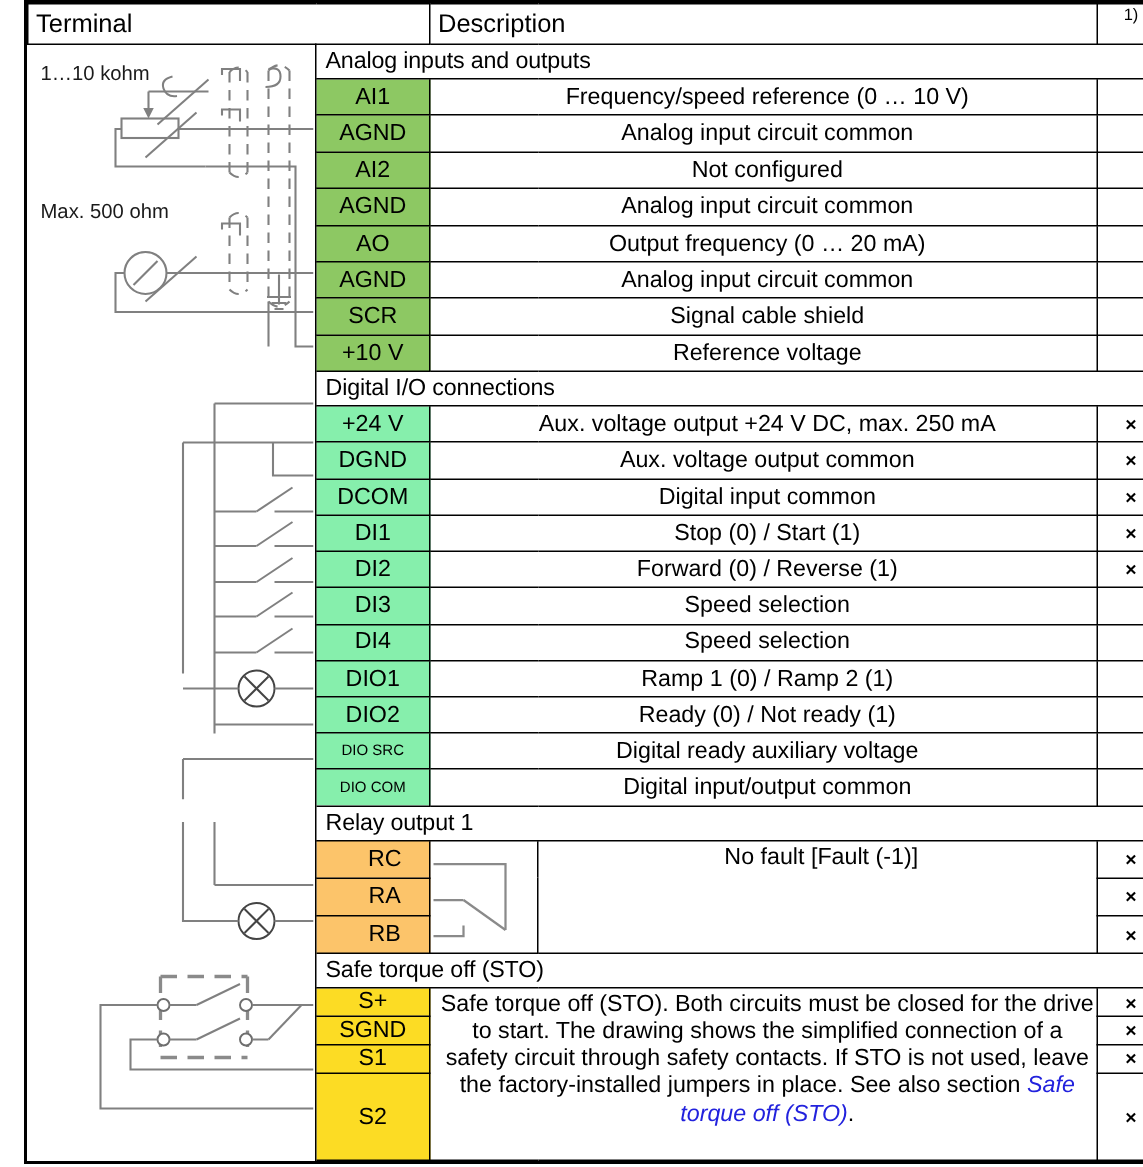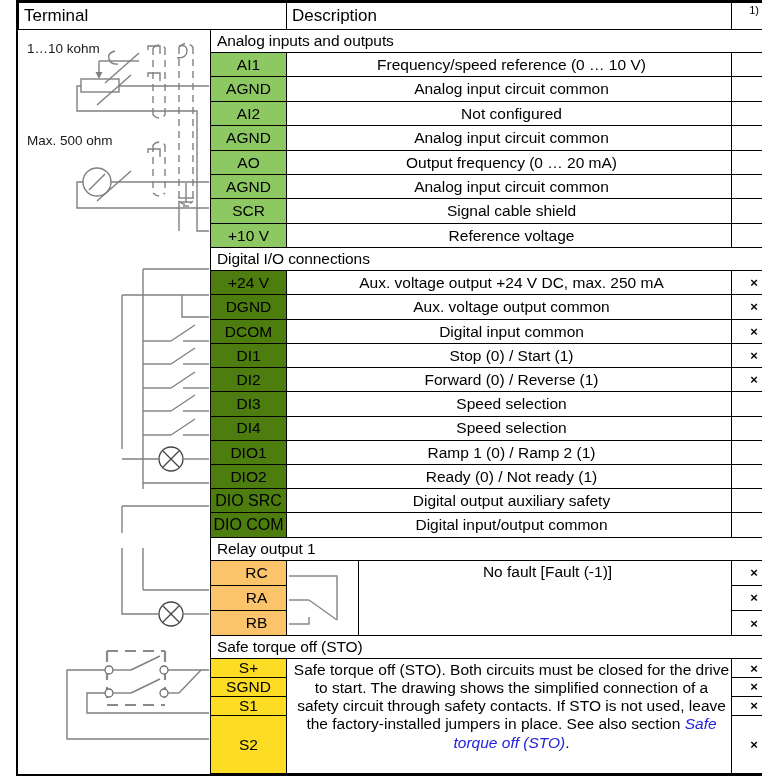--- a/index.html
+++ b/index.html
@@ -90,24 +90,24 @@
   
   .term {
     text-align: center;
     font-size: 15.5px;
     border: 1.5px solid #000;
     box-sizing: border-box;
     vertical-align: middle;
     white-space: nowrap;
   }
   .term-green  { background: #8DC863; }
-  .term-blue   { background: #4d7c0f; }
+  .term-blue   { background: #86efac; }
   .term-orange { background: #FCC46A; padding-left: 16px; }
   .term-yellow { background: #FCDC24; }
-  .term.sm { font-size: 16px; }
+  .term.sm { font-size: 10px; }
 
   
   .desc {
     text-align: center;
     padding: 1px 0 1px 5px;
     font-size: 15.5px;
     border: 1.5px solid #000;
     box-sizing: border-box;
     vertical-align: middle;
     white-space: nowrap;
@@ -406,21 +406,21 @@
         <td class="cell desc" colspan="2">Ramp 1 (0) / Ramp 2 (1)</td>
         <td class="flag"></td>
       </tr>
       <tr>
         <td class="cell term term-blue">DIO2</td>
         <td class="cell desc" colspan="2">Ready (0) / Not ready (1)</td>
         <td class="flag"></td>
       </tr>
       <tr>
         <td class="cell term term-blue sm">DIO SRC</td>
-        <td class="cell desc" colspan="2">Digital output auxiliary safety</td>
+        <td class="cell desc" colspan="2">Digital ready auxiliary voltage</td>
         <td class="flag"></td>
       </tr>
       <tr>
         <td class="cell term term-blue sm">DIO COM</td>
         <td class="cell desc" colspan="2">Digital input/output common</td>
         <td class="flag"></td>
       </tr>
 
       <tr>
         <td class="diagram-cell" rowspan="4">

